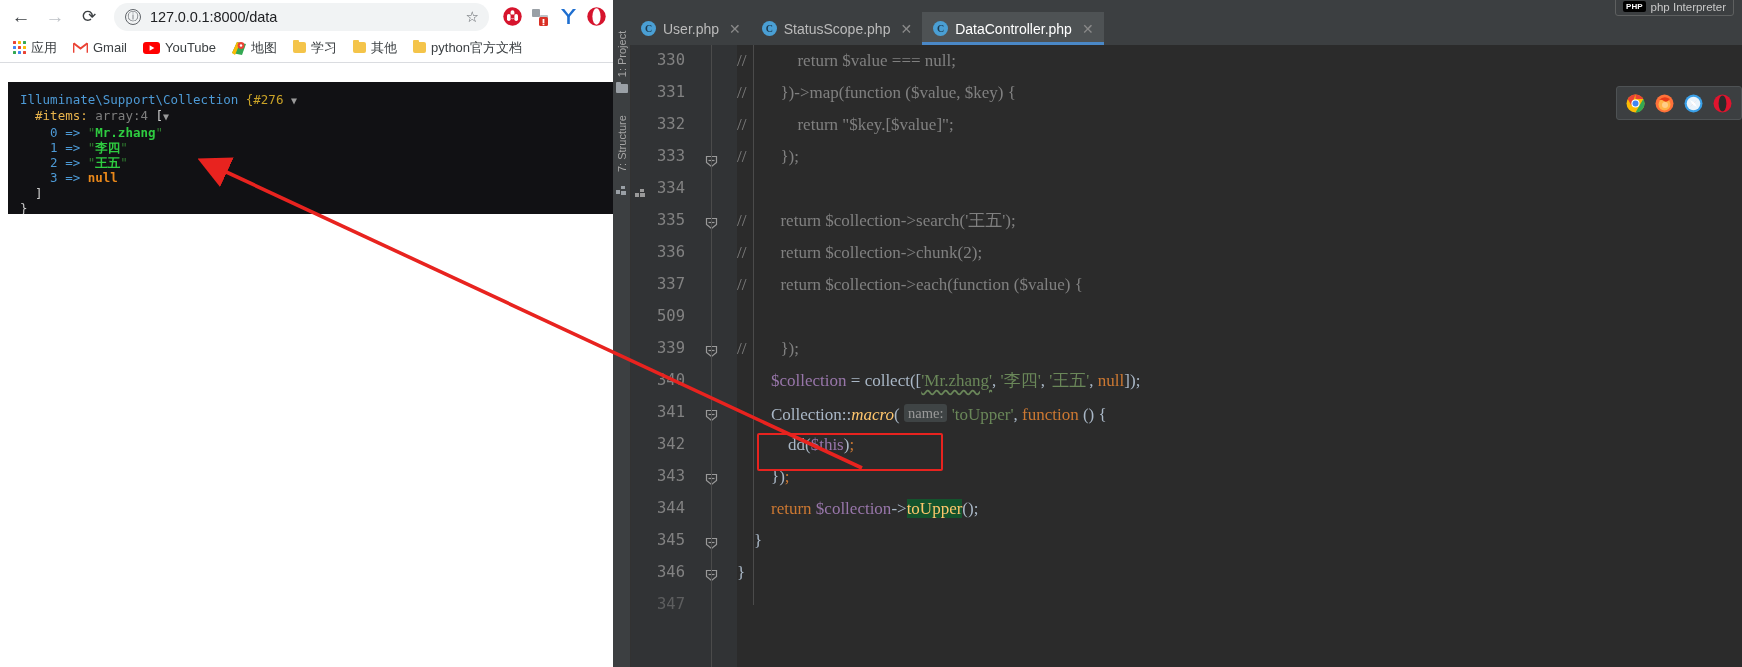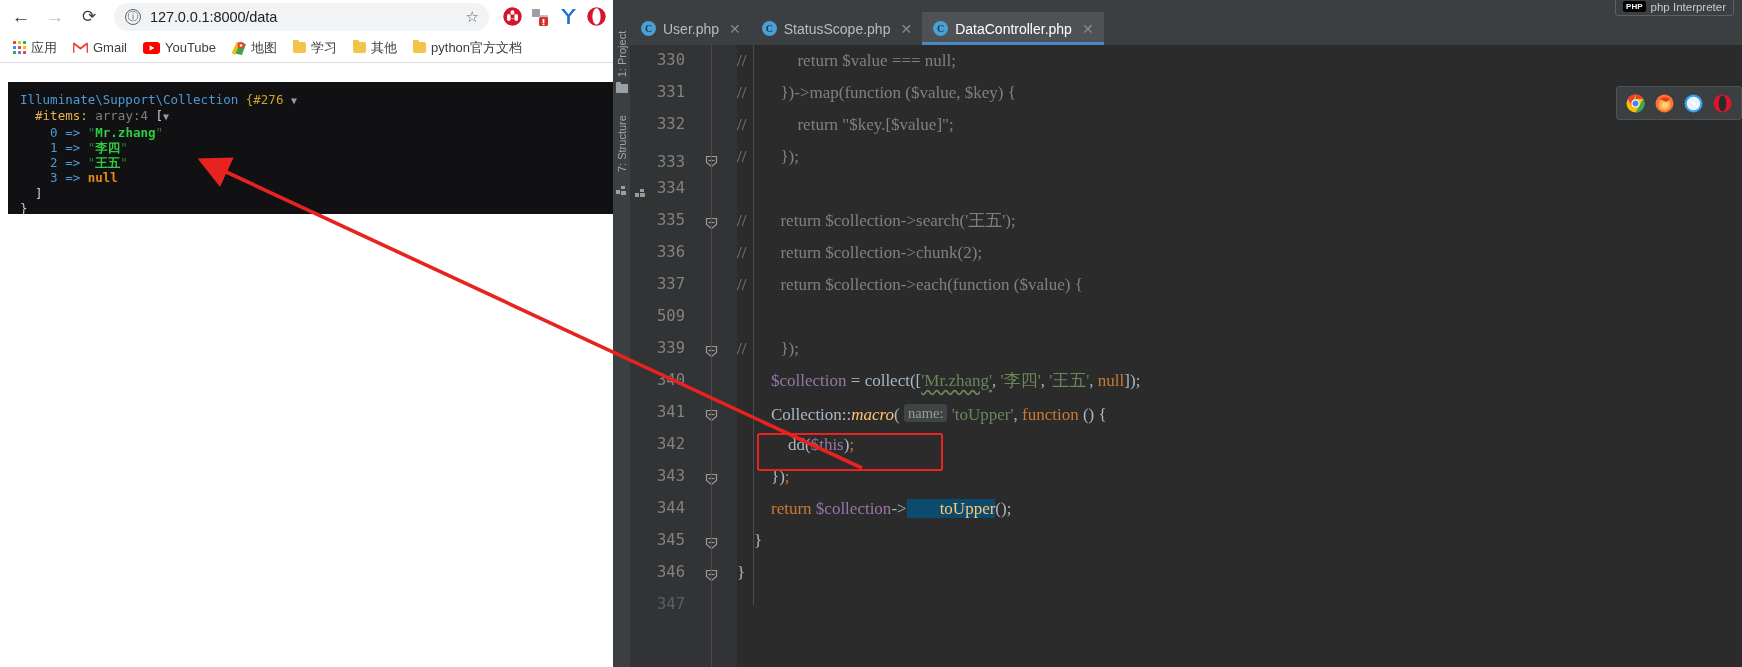--- a/index.html
+++ b/index.html
@@ -216,21 +216,21 @@
   .kw  { color: #cc7832; }
   .var { color: #9876aa; }
   .str { color: #6a8759; }
   .txt { color: #a9b7c6; }
   .ident { color: #a9b7c6; }
   .macro-it { color: #ffc66d; font-style: italic; }
   .param-hint {
     background: #3f4445; color: #9a9a9a; font-size: 14.5px;
     padding: 1px 4px; border-radius: 3px; vertical-align: 2px;
   }
-  .hl-usage { background: #0c4a6e; color: #ffc66d; padding-left: 33px; }
+  .hl-usage { background: #14532d; color: #ffc66d; }
   .squiggle {
     text-decoration: underline wavy #6a8759;
     text-underline-offset: 3px;
   }
 
   
   .redbox {
     position: absolute;
     border: 2.5px solid #e8231f;
     border-radius: 2px;
@@ -434,21 +434,21 @@
         <span class="php-ico">C</span>
         <span>DataController.php</span>
         <span class="tab-x">✕</span>
       </div>
     </div>
 
     <div class="gutter">
       <div class="ln" style="top:6px;">330</div>
       <div class="ln" style="top:38px;">331</div>
       <div class="ln" style="top:70px;">332</div>
-      <div class="ln" style="top:108px;">333</div>
+      <div class="ln" style="top:102px;">333</div>
       <div class="ln" style="top:134px;">334</div>
       <div class="ln" style="top:166px;">335</div>
       <div class="ln" style="top:198px;">336</div>
       <div class="ln" style="top:230px;">337</div>
       <div class="ln" style="top:262px;">509</div>
       <div class="ln" style="top:294px;">339</div>
       <div class="ln" style="top:326px;">340</div>
       <div class="ln" style="top:358px;">341</div>
       <div class="ln" style="top:390px;">342</div>
       <div class="ln" style="top:422px;">343</div>

